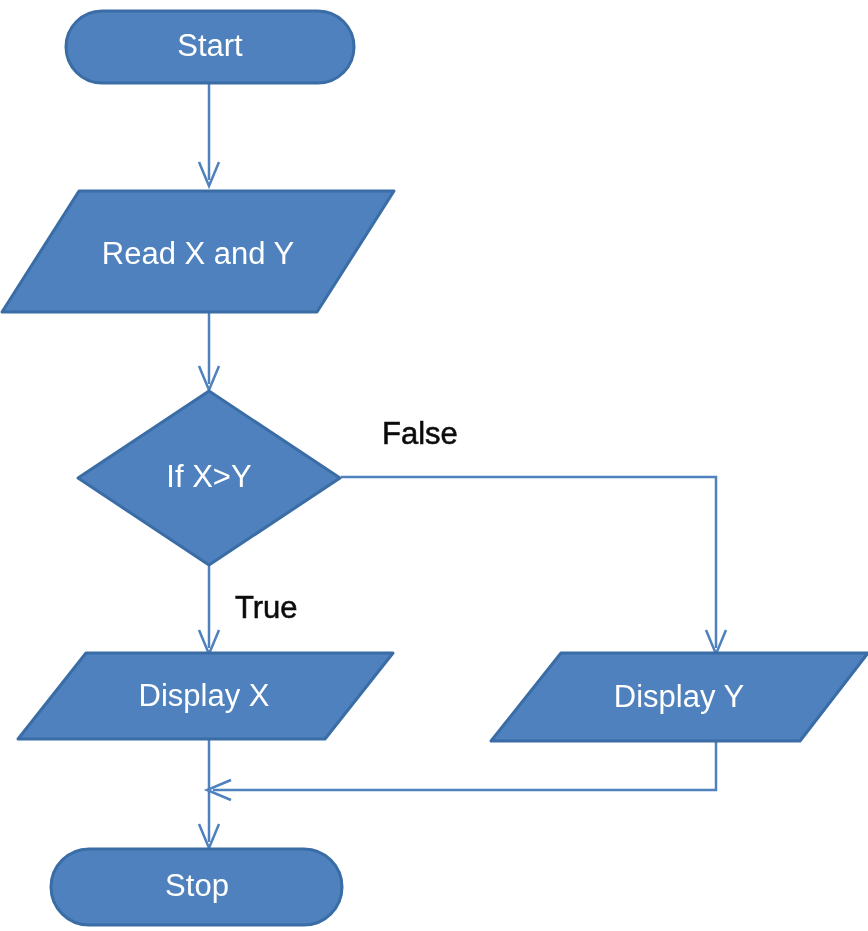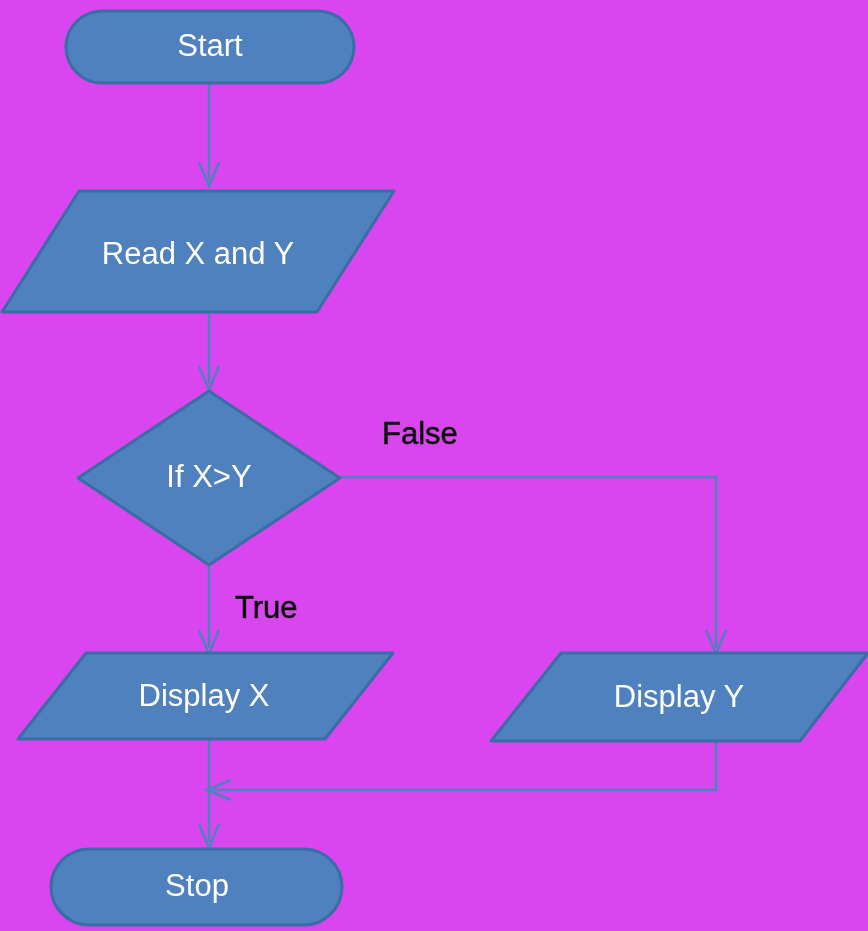--- a/index.html
+++ b/index.html
@@ -7,21 +7,21 @@
     padding: 0;
     background: #000000;
   }
   body {
     font-family: "Liberation Sans", sans-serif;
   }
   #canvas {
     position: relative;
     width: 868px;
     height: 931px;
-    background: #d946ef;
+    background: #ffffff;
     overflow: hidden;
   }
   #flow-svg {
     position: absolute;
     top: 0;
     left: 0;
     width: 868px;
     height: 931px;
     display: block;
   }

